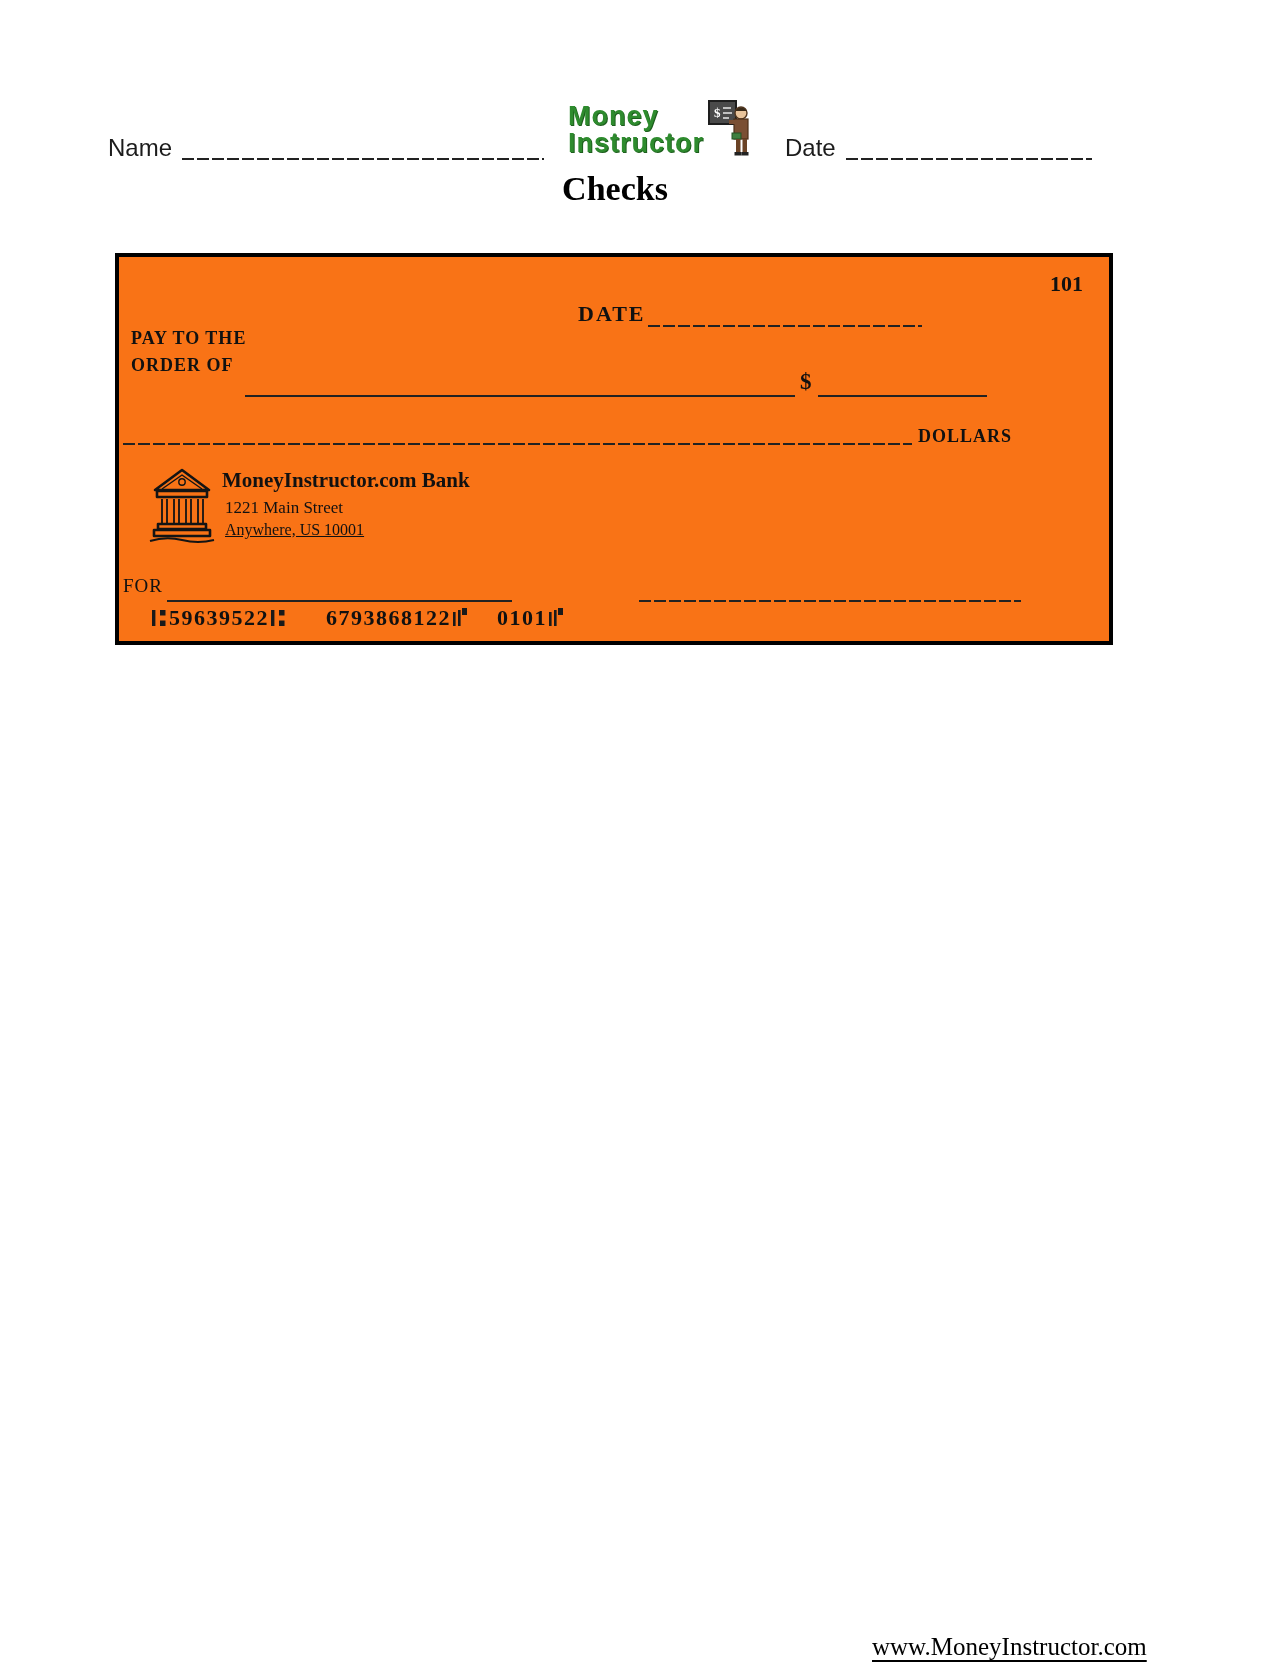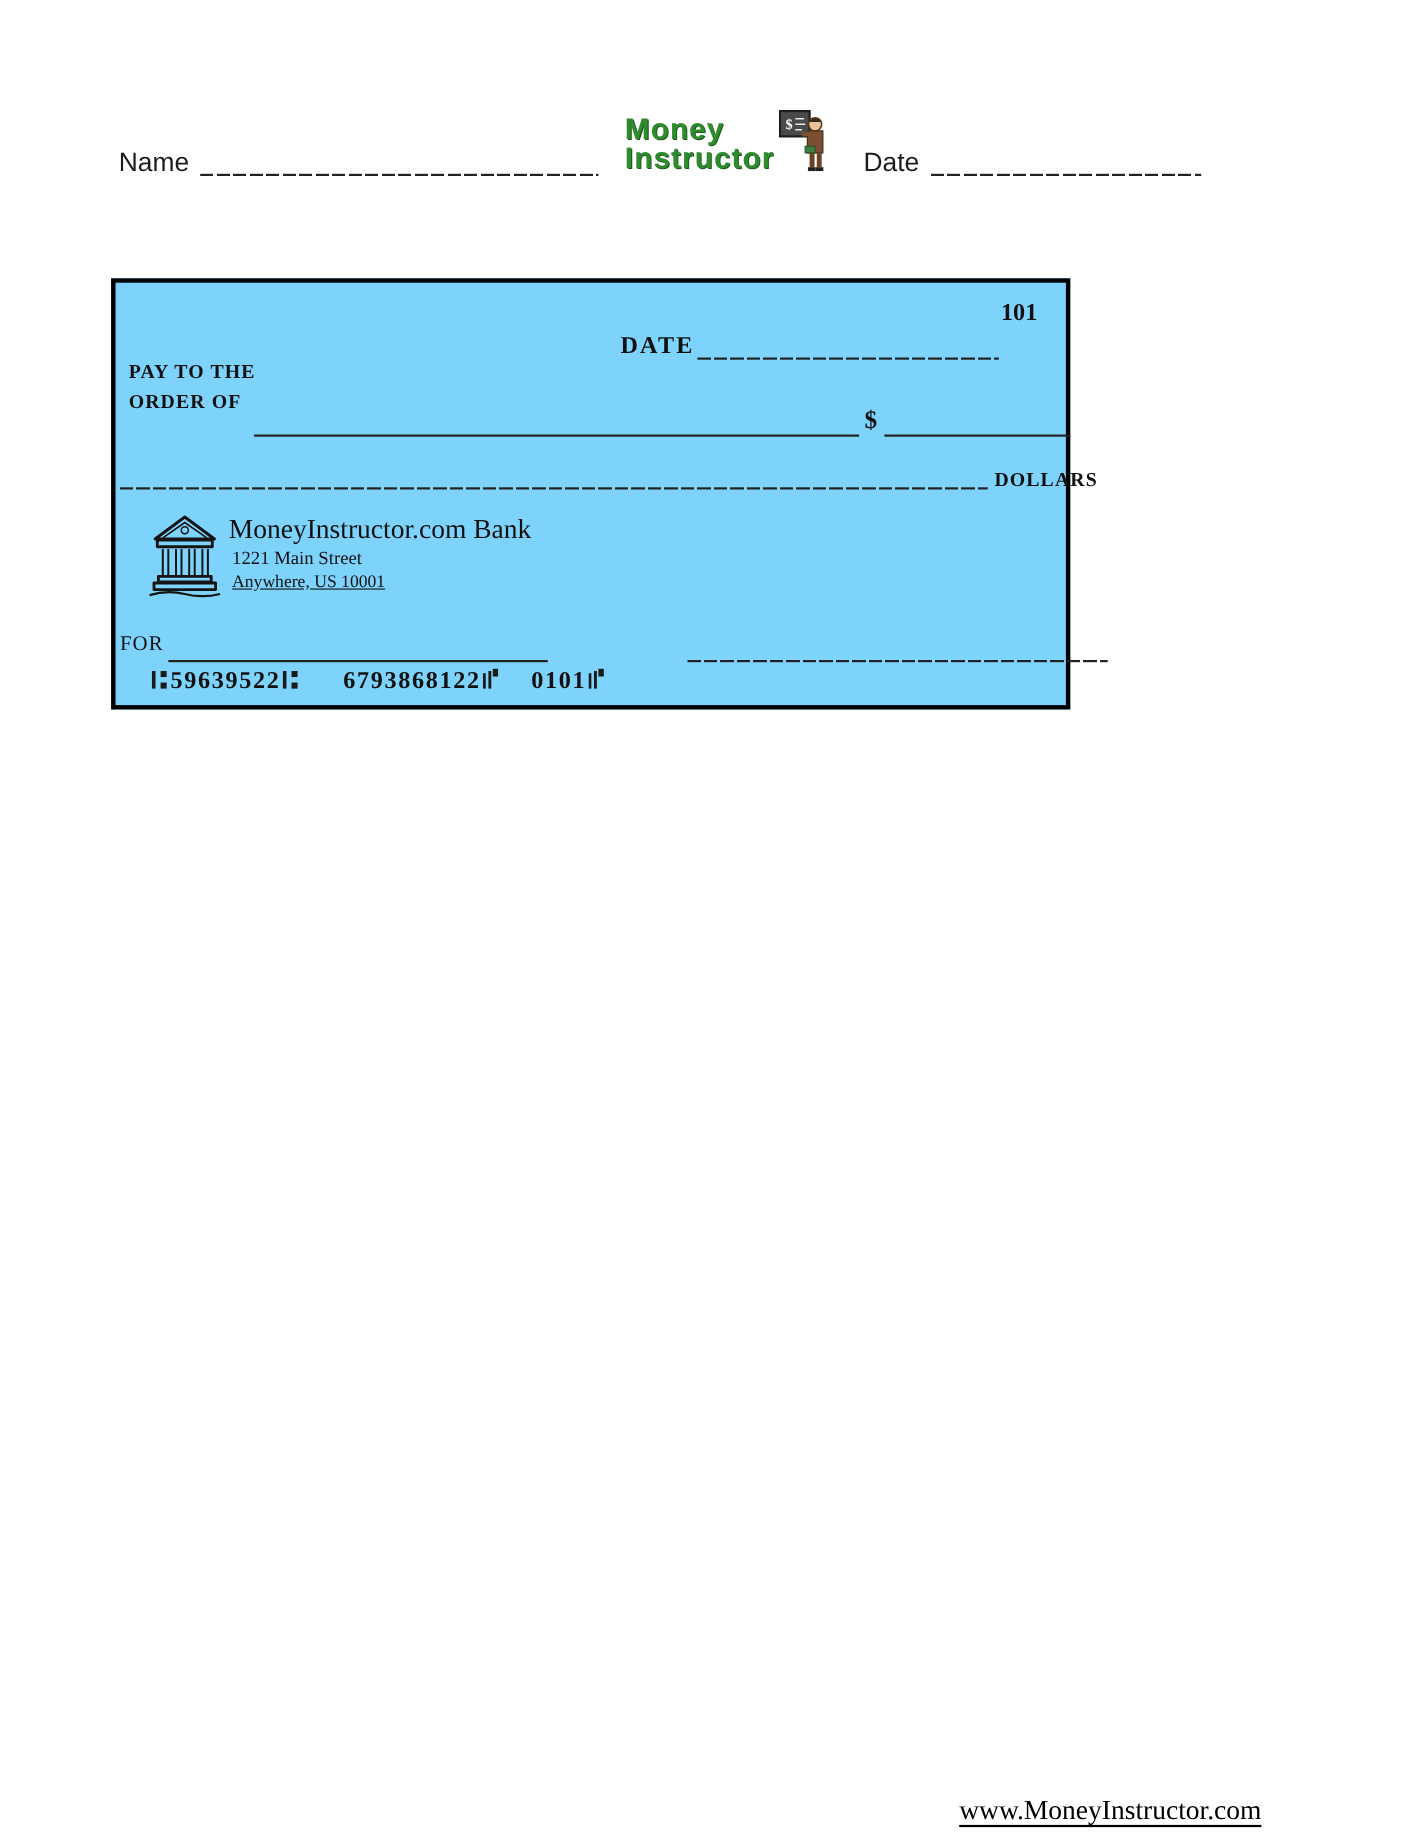--- a/index.html
+++ b/index.html
@@ -28,40 +28,40 @@
   .logo { position:absolute; left:568px; top:98px; display:flex; align-items:center; }
   .logo-text { font-family:"Liberation Sans", sans-serif; font-weight:bold;
     font-size:27px; line-height:27px; letter-spacing:1px;
     text-shadow:1px 1px 0 #1d5e1d; }
   .logo-icon { margin-left:4px; margin-top:2px; }
 
   .title { position:absolute; left:0; top:170px; width:1230px; text-align:center;
     font-size:34px; font-weight:bold; color:#000; }
 
   
-  .check { position:absolute; left:101px; top:253px; width:872px; height:392px;
-    border:4px solid #000; background:#7dd3fc; }
+  .check { position:absolute; left:115px; top:253px; width:998px; height:392px;
+    border:4px solid #000; background:#f97316; }
   .check * { position:absolute; }
 
   .check-number { top:14px; right:26px; font-size:22px; font-weight:bold; position:absolute; }
 
   .date-label { left:459px; top:44px; font-size:22px; font-weight:bold; letter-spacing:2px; }
   .date-line  { left:529px; top:68px; width:274px; }
 
   .pay-to-1 { left:12px; top:71px;  font-size:18px; font-weight:bold; letter-spacing:1px; }
   .pay-to-2 { left:12px; top:98px;  font-size:18px; font-weight:bold; letter-spacing:1px; }
   .payee-line  { left:126px; top:138px; width:550px; }
   .dollar-sign { left:681px; top:112px; font-size:23px; font-weight:bold; }
   .amount-line { left:699px; top:138px; width:169px; }
 
   .dollars-line  { left:4px; top:186px; width:789px; }
   .dollars-label { left:799px; top:169px; font-size:18px; font-weight:bold; letter-spacing:1px; }
 
   .bank-icon { left:29px; top:206px; }
-  .bank-name { left:103px; top:211px; font-size:25px; font-weight:normal; }
+  .bank-name { left:103px; top:211px; font-size:21px; font-weight:bold; }
   .bank-addr1 { left:106px; top:241px; font-size:17px; }
   .bank-addr2 { left:106px; top:264px; font-size:16px;text-decoration:underline; }
 
   .for-label { left:4px; top:318px; font-size:19px; font-weight:normal; letter-spacing:1px; }
   .for-line  { left:48px; top:343px; width:345px; }
   .sig-line  { left:520px; top:343px; width:382px; }
 
   .micr { left:31px; top:348px; position:absolute; display:flex; align-items:center;
     font-size:22px; font-weight:bold; letter-spacing:1.5px; font-family:"Liberation Serif", serif; }
   .micr .gap-lg { position:static; width:38px; height:1px; }
@@ -104,20 +104,21 @@
         <rect x="33.5" y="52" width="7" height="3.5" fill="#222"></rect>
       </svg>
     </span>
   </div>
 
   <div class="hdr-field date-group">
     <span>Date</span>
     <div class="fill-line"></div>
   </div>
 
+  <div class="title">Checks</div>
 
   <div class="check">
 
     <div class="check-number">101</div>
 
     <div class="date-label">DATE</div>
     <div class="fill-line date-line"></div>
 
     <div class="pay-to-1">PAY TO THE</div>
     <div class="pay-to-2">ORDER OF</div>

